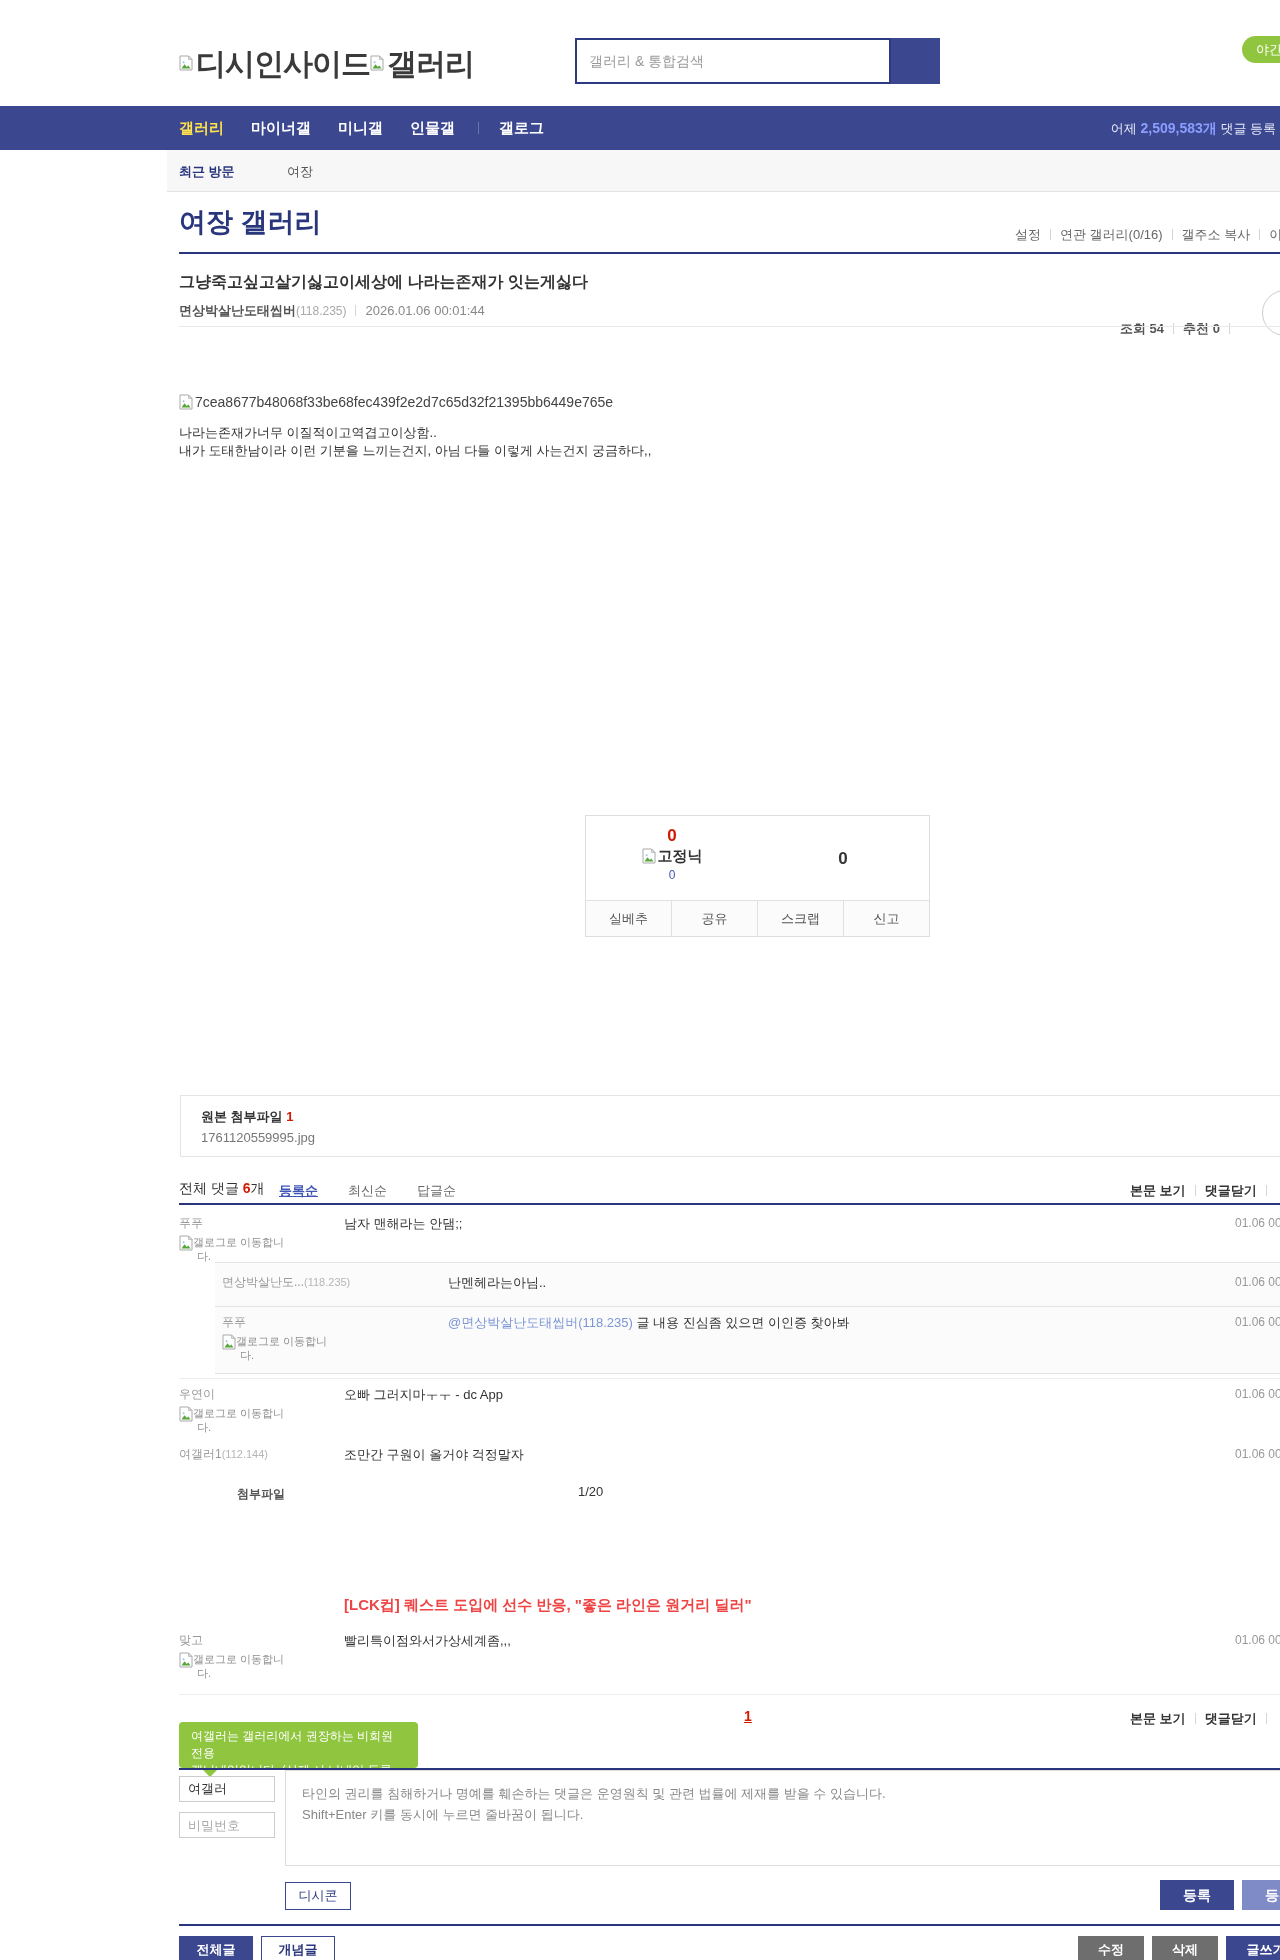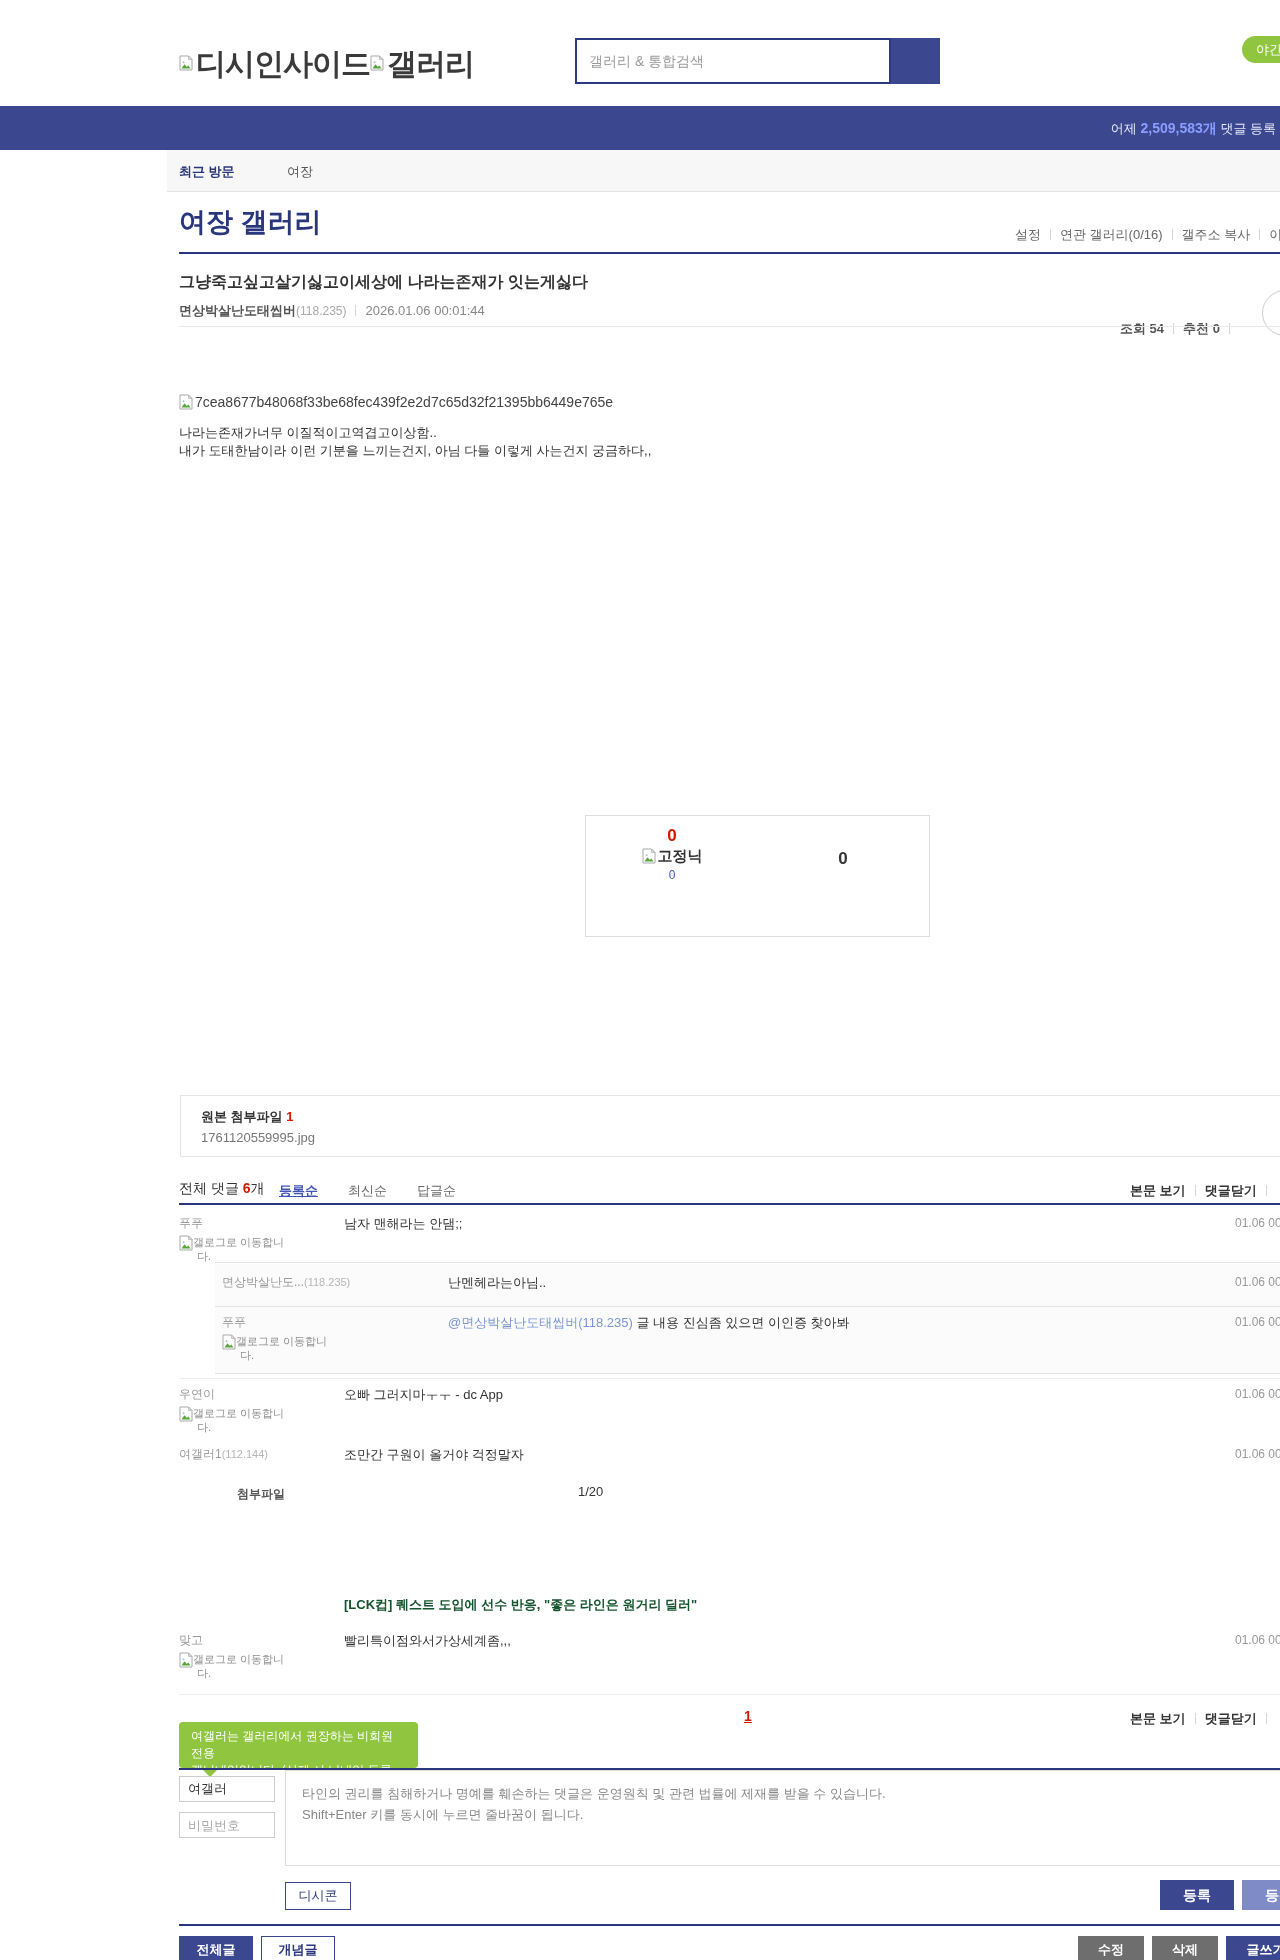--- a/index.html
+++ b/index.html
@@ -83,21 +83,21 @@
   .cmt-name{font-size:12px;color:#999;cursor:pointer;}
   .cmt-name .ip{color:#b5b5b5;font-size:11px;}
   .gallog{font-size:11px;color:#909090;width:118px;line-height:14px;padding-left:18px;text-indent:-18px;margin-top:3px;}
   .gallog .bimg{width:12px;height:14px;vertical-align:-3px;}
   .cmt-text{font-size:13px;color:#333;}
   .cmt-time{font-size:12px;color:#999;white-space:nowrap;}
   .replywrap{top:1262px;left:215px;width:1156px;height:112px;background:#fbfbfb;border-top:1px solid #e4e4e4;border-bottom:1px solid #e4e4e4;}
   .mention{color:var(--mention);cursor:pointer;}
   .botname{font-size:12px;font-weight:bold;color:#555;}
   .pager{font-size:13px;color:#333;}
-  .headline{font-size:13px;font-weight:bold;color:#14532d;}
+  .headline{font-size:15px;font-weight:bold;color:#ef4444;}
   .pagenum{font-size:14px;font-weight:bold;color:var(--red);text-decoration:underline;cursor:pointer;}
   
   .tooltip{top:1722px;left:179px;width:239px;height:46px;background:var(--green);border-radius:4px;color:#fff;font-size:12px;line-height:17px;padding:6px 12px;}
   .tooltip:after{content:"";position:absolute;left:22px;bottom:-9px;border:9px solid transparent;border-top-color:var(--green);border-bottom:0;}
   
   .inp{border:1px solid #ccc;background:#fff;font-size:13px;font-family:inherit;color:#333;padding:0 8px;outline:none;}
   .inp::placeholder{color:#aaa;}
   .fake-ta{top:1770px;left:285px;width:1086px;height:96px;border:1px solid #dcdcdc;padding:12px 16px;font-size:13px;color:#888;line-height:21px;cursor:text;}
   .btn{display:block;text-align:center;font-family:inherit;cursor:pointer;border:0;}
   .dccon-btn{top:1882px;left:285px;width:66px;height:28px;background:#fff;border:1px solid var(--nav_bg);color:var(--navy);font-size:13px;line-height:26px;}
@@ -125,20 +125,23 @@
           <path d="M9.5 1 l3.5 3.5 H9.5 Z" fill="#dcdcdc" stroke="#a9a9a9" stroke-width="0.6"></path>
           <path d="M2.5 13.5 l3-4.2 2.3 2.8 1.5-1.7 2.2 3.1 Z" fill="#57a639"></path>
           <circle cx="4.6" cy="7.3" r="1" fill="#9cc3e5"></circle>
         </svg></span><span>갤러리</span></div>
   <div class="abs searchbox">
     <input type="text" placeholder="갤러리 &amp; 통합검색" style="">
   </div>
   <button class="abs search-btn"></button>
 
   <div class="abs navbar">
+    <div class="items">
+      <span class="it active">갤러리</span><span class="it">마이너갤</span><span class="it">미니갤</span><span class="it">인물갤</span><span class="vsep"></span><span class="it">갤로그</span>
+    </div>
     <div class="nav-stat">
       <span>어제</span> <b>2,509,583개</b> <span>댓글 등록</span>
     </div>
   </div>
 
   <div class="abs crumb">
     <span class="recent">최근 방문</span>
     <span class="cur">여장</span>
   </div>
 
@@ -172,20 +175,26 @@
       <div class="num">0</div>
       <div class="fixed"><span class="bimg"><svg viewBox="0 0 14 16" xmlns="http://www.w3.org/2000/svg">
               <path d="M1 1 h8.5 l3.5 3.5 V15 H1 Z" fill="#ffffff" stroke="#a9a9a9" stroke-width="1"></path>
               <path d="M9.5 1 l3.5 3.5 H9.5 Z" fill="#dcdcdc" stroke="#a9a9a9" stroke-width="0.6"></path>
               <path d="M2.5 13.5 l3-4.2 2.3 2.8 1.5-1.7 2.2 3.1 Z" fill="#57a639"></path>
               <circle cx="4.6" cy="7.3" r="1" fill="#9cc3e5"></circle>
             </svg></span><span>고정닉</span></div>
       <div class="sub">0</div>
     </div>
     <div class="vote-dn">0</div>
+    <div class="vote-btns">
+      <div>실베추</div>
+      <div>공유</div>
+      <div>스크랩</div>
+      <div>신고</div>
+    </div>
   </div>
 
   <div class="abs attach">
     <div class="t"><span>원본 첨부파일</span> <b>1</b></div>
     <div class="f">1761120559995.jpg</div>
   </div>
 
   <div class="abs chead">
     <span class="tot">전체 댓글</span> <span class="cnt">6</span><span class="tot">개</span>
   </div>

